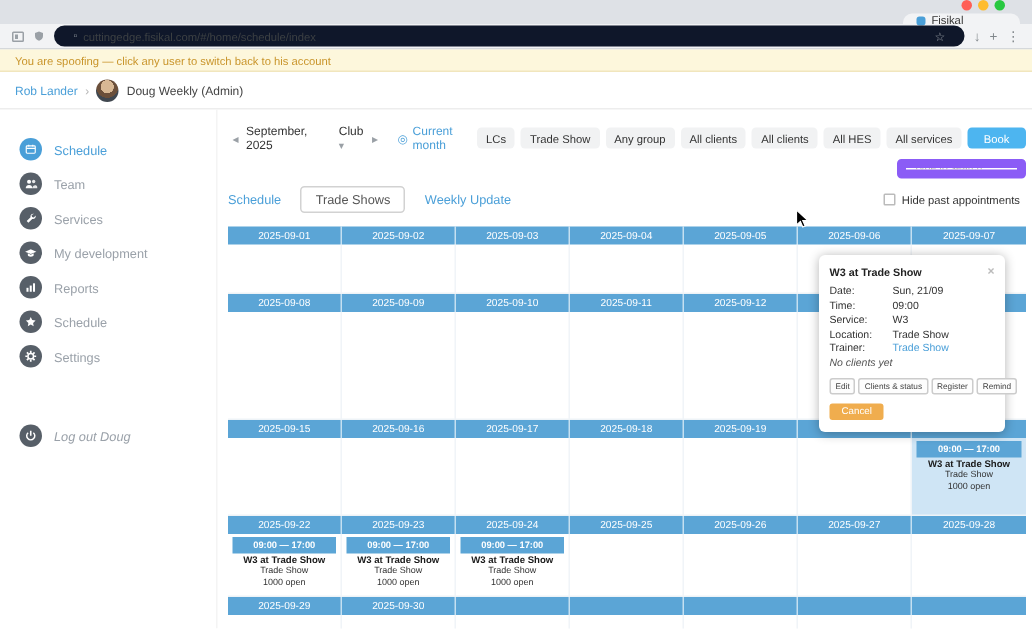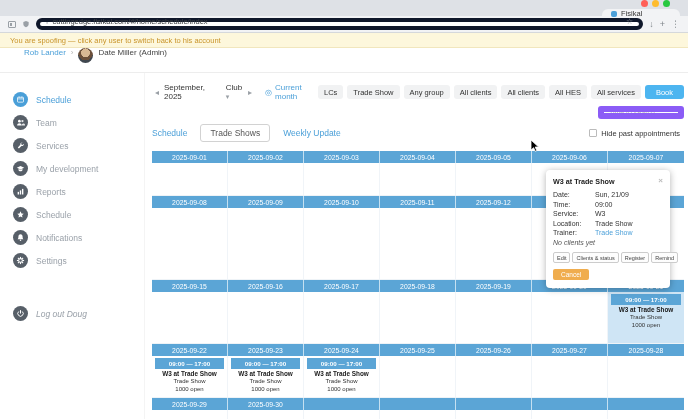--- a/index.html
+++ b/index.html
@@ -10,27 +10,27 @@
   .tabstrip { height:16px; background:#dee1e6; display:flex; align-items:flex-end; padding:0 8px;flex-direction:column; }
   .traffic { display:flex; gap:4px; align-items:center; height:100%; margin-right:10px; padding-bottom:2px;}
   .light { width:7px; height:7px; border-radius:50%; }
   .red{background:#ff5f57}.yellow{background:#febc2e}.green{background:#28c840}
   .tab { background:#f2f3f5; border-radius:6px 6px 0 0; height:13px; display:flex; align-items:center; gap:4px; padding:0 9px; font-size:7.5px; color:#333; min-width:78px; }
   .favicon { width:6px; height:6px; border-radius:2px; background:#4a9fd8; flex:none;}
   .chrome-toolbar { height:17px; background:#f2f3f5; display:flex; align-items:center; padding:0 8px; gap:6px; border-bottom:1px solid #d5d8db; }
   .nav-ic { color:#80868b; font-size:9px; line-height:1; }
   .sq-ic { width:8px; height:7px; border:1px solid #9aa0a6; border-radius:1px; position:relative; }
   .sq-ic:before { content:""; position:absolute; left:1px; top:1px; bottom:1px; width:2px; background:#9aa0a6; }
-  .omnibox { flex:1; background:#fff; border:4px solid #0f172a; border-radius:8px; height:12px; display:flex; align-items:flex-end; padding:0 6px; gap:4px; font-size:7.5px; color:#3c4043; }
+  .omnibox { flex:1; background:#fff; border:7px solid #0f172a; border-radius:8px; height:12px; display:flex; align-items:center; padding:0 6px; gap:4px; font-size:7.5px; color:#3c4043; }
   .omni-ic { color:#9aa0a6; font-size:7px; }
   .omni-star { margin-left:auto; color:#9aa0a6; font-size:8px; }
 
   
   .banner { height:15px; background:#fdf7dc; border-bottom:1px solid #f1e6bd; display:flex; align-items:center; padding:0 10px; font-size:7.5px; color:#c9952c; }
-  .user-bar { height:25px; display:flex; gap:5px; padding:0 24px; border-bottom:1px solid #ededed; font-size:8px; color:#444; }
+  .user-bar { height:25px; display:flex; align-items:center; gap:5px; padding:0 10px; border-bottom:1px solid #ededed; font-size:8px; color:#444; }
   .link-blue { color:#4a9fd8; }
   .crumb-sep { color:#b5b5b5; font-size:8px; }
   .avatar { width:15px; height:15px; border-radius:50%; flex:none;
             background: radial-gradient(circle at 50% 32%, #d8b894 0 34%, #6b4f3a 35% 58%, #40474f 59%); }
 
   
   .main { display:flex; height:346px; }
   .sidebar { width:145px; flex:none; padding-top:16px; border-right:1px solid #f4f4f4; }
   .side-item { display:flex; align-items:center; gap:8px; padding:3px 0 3px 13px; margin-bottom:2px; cursor:pointer; }
   .side-icon { width:15px; height:15px; border-radius:50%; background:#575f68; display:flex; align-items:center; justify-content:center; flex:none; }
@@ -122,21 +122,21 @@
 </div>
 
 <div class="banner">
   <span>You are spoofing — click any user to switch back to his account</span>
 </div>
 
 <div class="user-bar">
   <span class="link-blue">Rob Lander</span>
   <span class="crumb-sep">›</span>
   <span class="avatar"></span>
-  <span>Date Miller (Admin)</span>
+  <span>Doug Weekly (Admin)</span>
 </div>
 
 <div class="main">
 
   <div class="sidebar">
     <div class="side-item active">
       <span class="side-icon blue">
         <svg width="9" height="9" viewBox="0 0 12 12">
             <rect x="2" y="3" width="8" height="6.5" rx="0.8" fill="none" stroke="#fff"></rect>
             <line x1="2" y1="5.2" x2="10" y2="5.2" stroke="#fff"></line>
@@ -184,29 +184,20 @@
       </span>
       <span class="side-label">Reports</span>
     </div>
     <div class="side-item">
       <span class="side-icon">
         <svg width="9" height="9" viewBox="0 0 12 12">
             <path d="M6 1.8l1.3 2.7 3 .4-2.2 2.1.5 2.9L6 8.5 3.4 9.9l.5-2.9L1.7 4.9l3-.4z" fill="#fff"></path>
           </svg>
       </span>
       <span class="side-label">Schedule</span>
-    </div>
-    <div class="side-item">
-      <span class="side-icon">
-        <svg width="9" height="9" viewBox="0 0 12 12">
-            <path d="M6 1.8c-1.9 0-2.8 1.4-2.8 3.1 0 1.9-.6 2.8-1.2 3.3h8c-.6-.5-1.2-1.4-1.2-3.3 0-1.7-.9-3.1-2.8-3.1z" fill="#fff"></path>
-            <circle cx="6" cy="9.6" r="1" fill="#fff"></circle>
-          </svg>
-      </span>
-      <span class="side-label">Notifications</span>
     </div>
     <div class="side-item">
       <span class="side-icon">
         <svg width="9" height="9" viewBox="0 0 12 12">
             <g stroke="#fff" stroke-width="1.5">
               <line x1="6" y1="1.2" x2="6" y2="3"></line>
               <line x1="6" y1="9" x2="6" y2="10.8"></line>
               <line x1="1.2" y1="6" x2="3" y2="6"></line>
               <line x1="9" y1="6" x2="10.8" y2="6"></line>
               <line x1="2.6" y1="2.6" x2="3.9" y2="3.9"></line>

